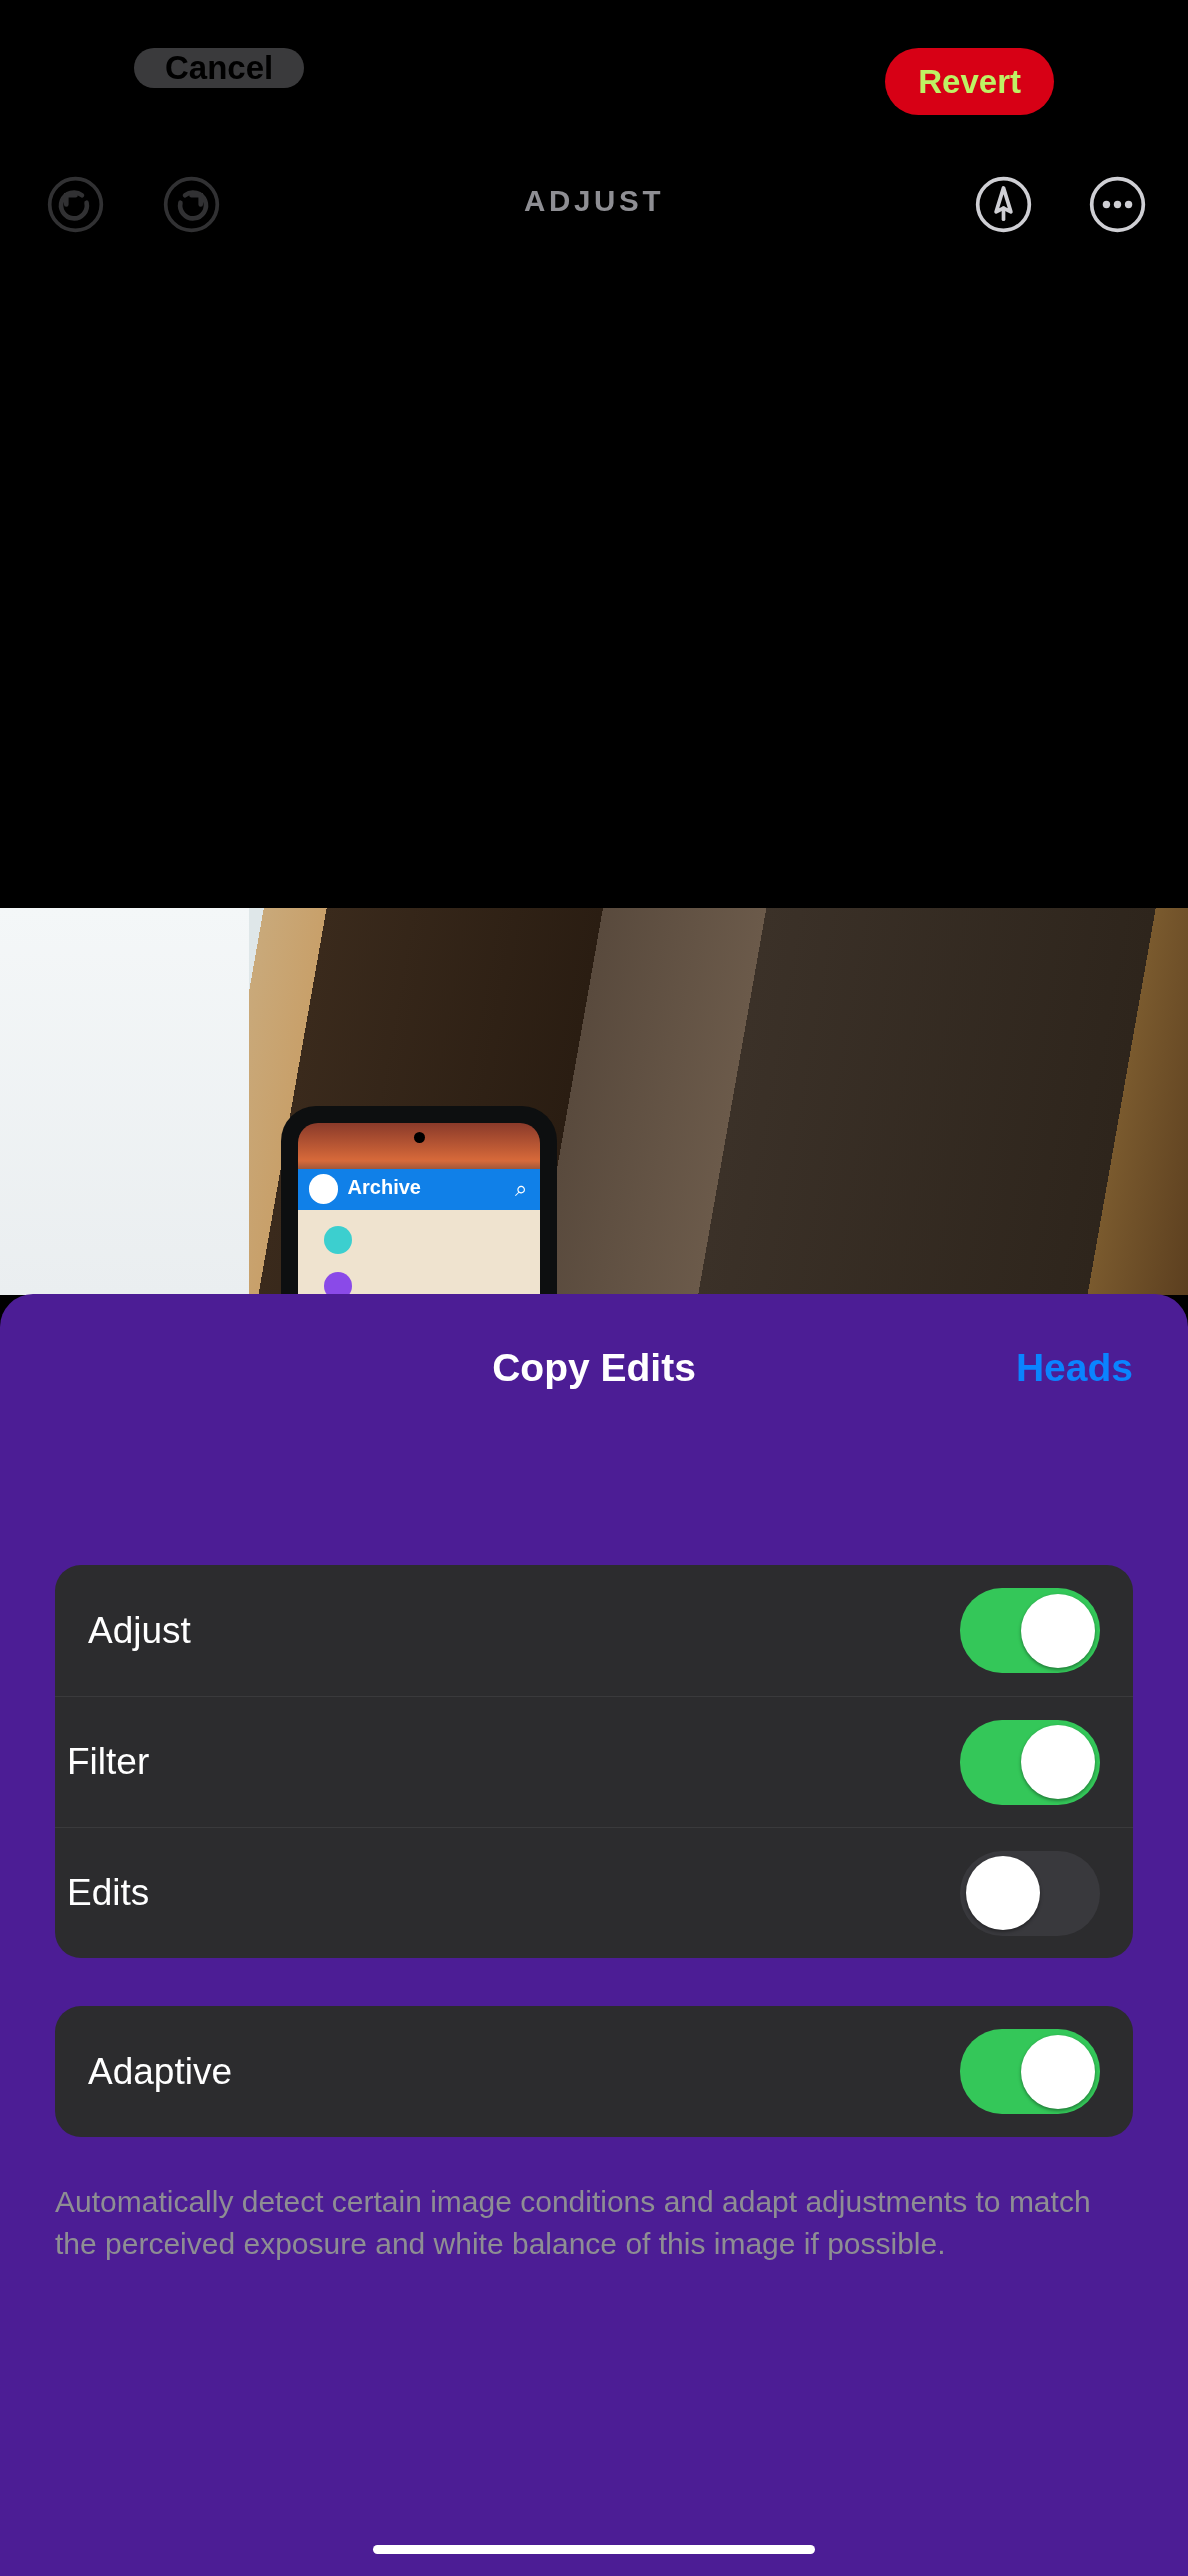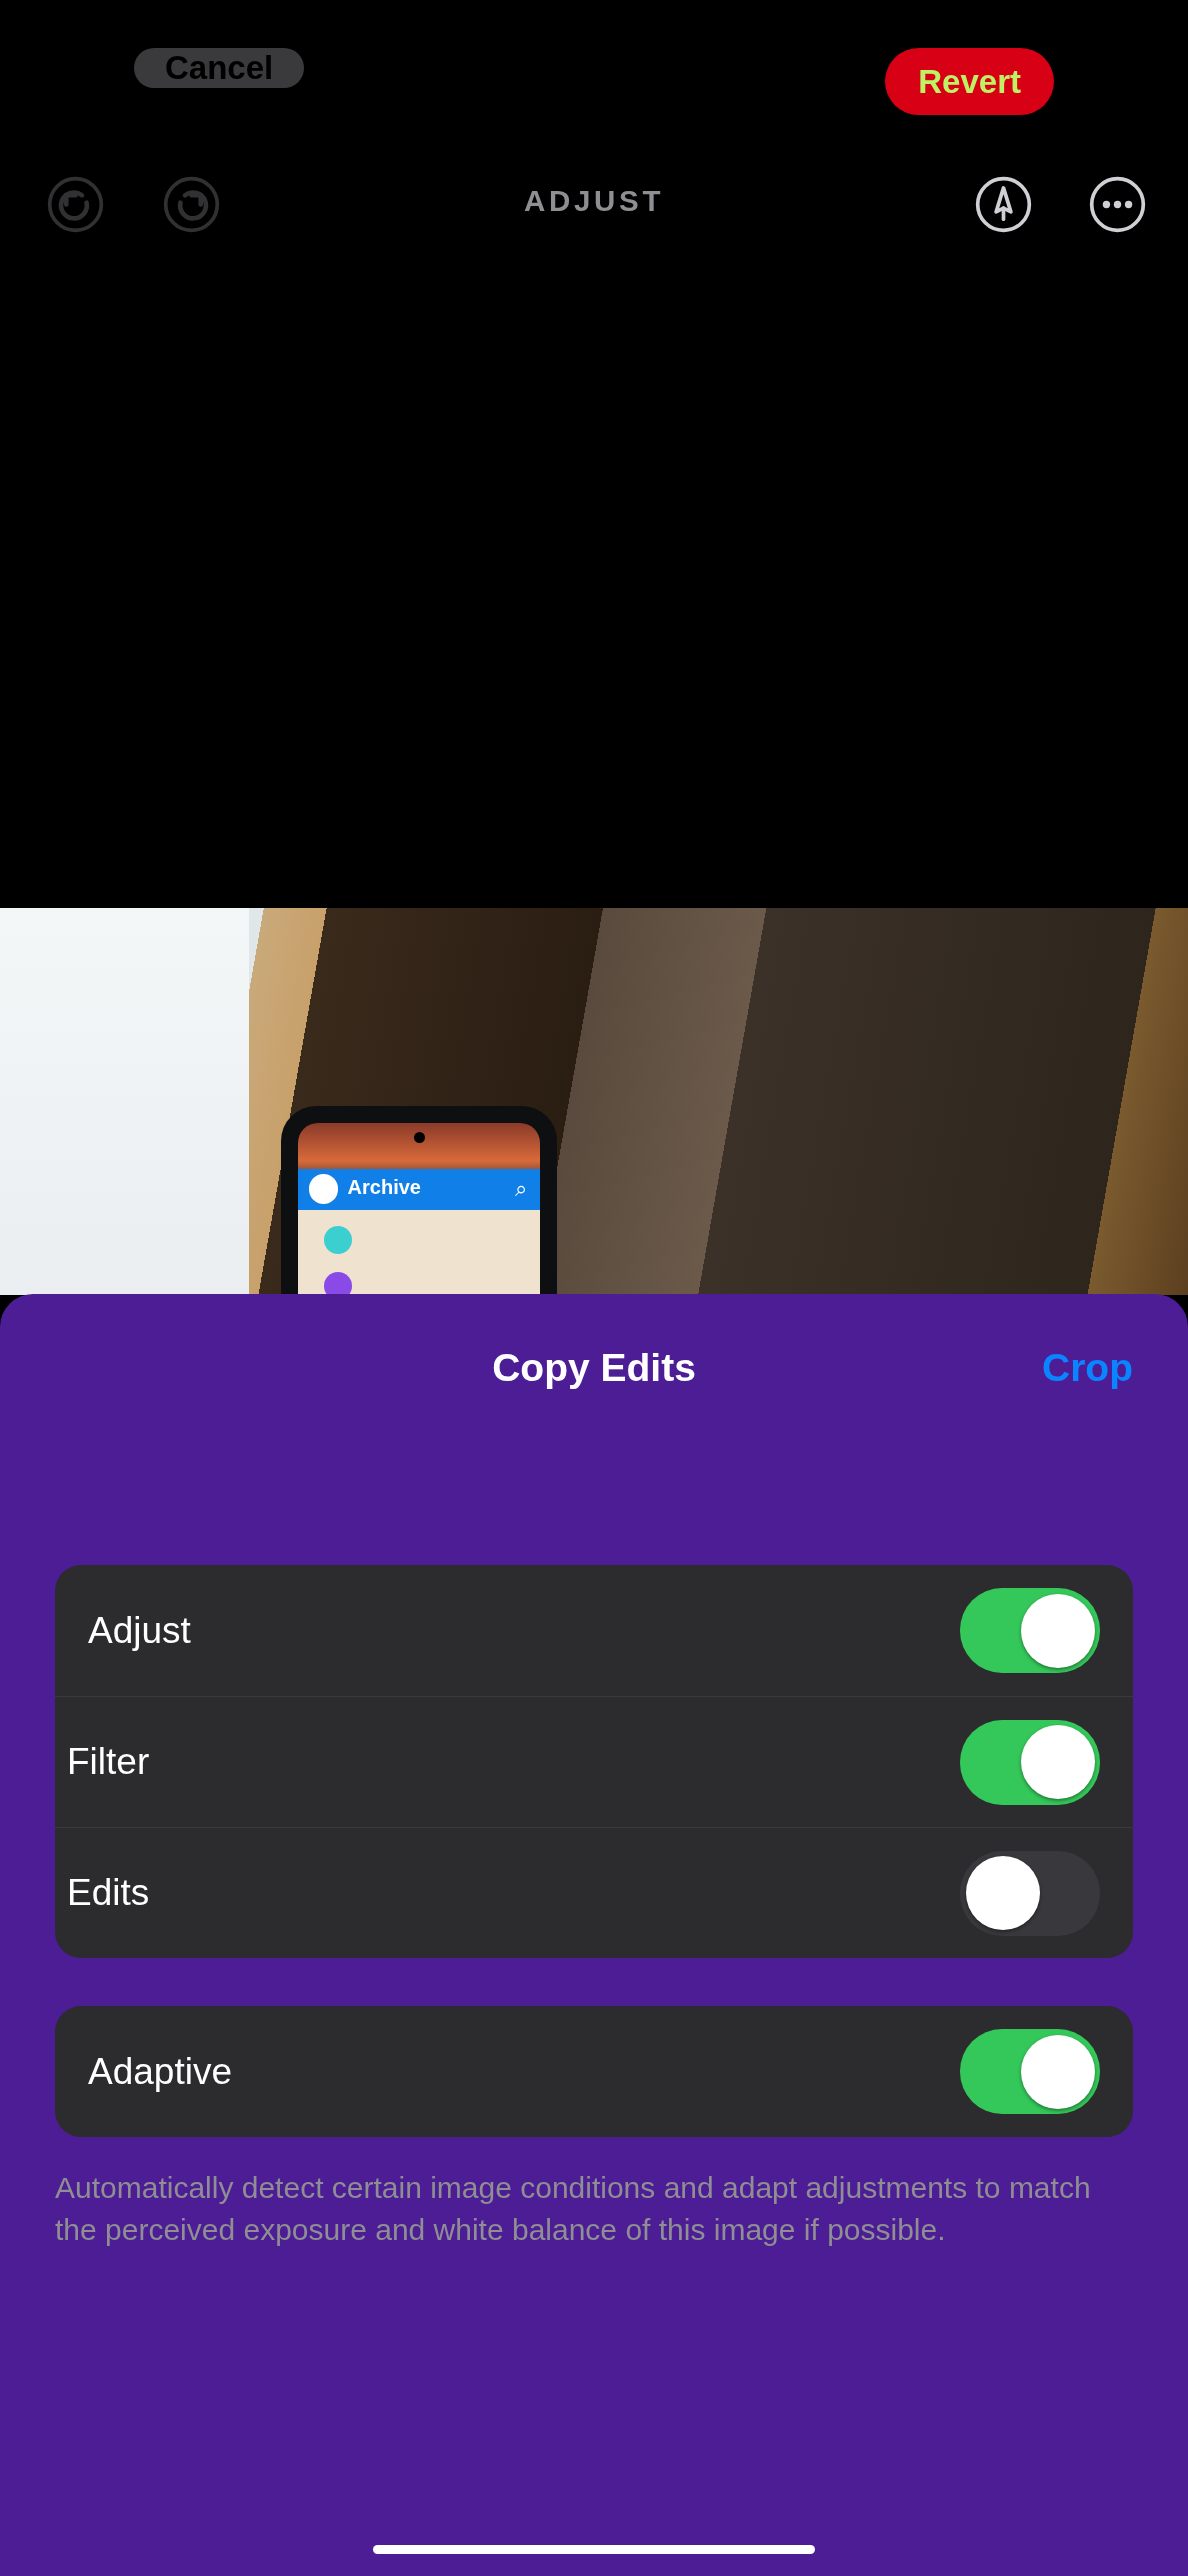--- a/index.html
+++ b/index.html
@@ -58,21 +58,21 @@
     .row-label { font-size: 37px; font-weight: 400; color: #fff; letter-spacing: 0; }
 
     .switch { position: relative; width: 140px; height: 85px; border-radius: 42px; }
     .switch-on  { background: #34c759; }
     .switch-off { background: #39393d; }
     .knob { position: absolute; top: 5.5px; width: 74px; height: 74px; background: #fff; border-radius: 50%; box-shadow: 0 1.8px 3.7px rgba(0,0,0,0.4); }
     .switch-on  .knob { right: 5.5px; }
     .switch-off .knob { left: 5.5px; }
 
     .group.second { margin-top: 48px; }
-    .footer-text { margin: 30px 55px 0 55px; color: #8e8e93; font-size: 30px; line-height: 42px; }
+    .footer-text { margin: 44px 55px 0 55px; color: #8e8e93; font-size: 30px; line-height: 42px; }
 
     .home-indicator { position: absolute; left: 50%; bottom: 22px; width: 442px; height: 9.2px; margin-left: -221px; background: #fff; border-radius: 5.5px; }
   </style>
 </head>
 <body>
 
 <div class="nav">
   <div class="cancel-btn">Cancel</div>
   <div class="revert-btn">Revert</div>
 </div>
@@ -131,21 +131,21 @@
       <div class="phone-row2">
           <div class="dot"></div>
         </div>
     </div>
   </div>
 </div>
 
 <div class="sheet">
   <div class="sheet-header">
     <div class="sheet-title">Copy Edits</div>
-    <div class="copy-btn">Crop</div>
+    <div class="copy-btn">Heads</div>
   </div>
 
   <div class="group first">
     <div class="row">
       <div class="row-label">Adjust</div>
       <div class="switch switch-on">
           <div class="knob"></div>
         </div>
     </div>
     <div class="row">

